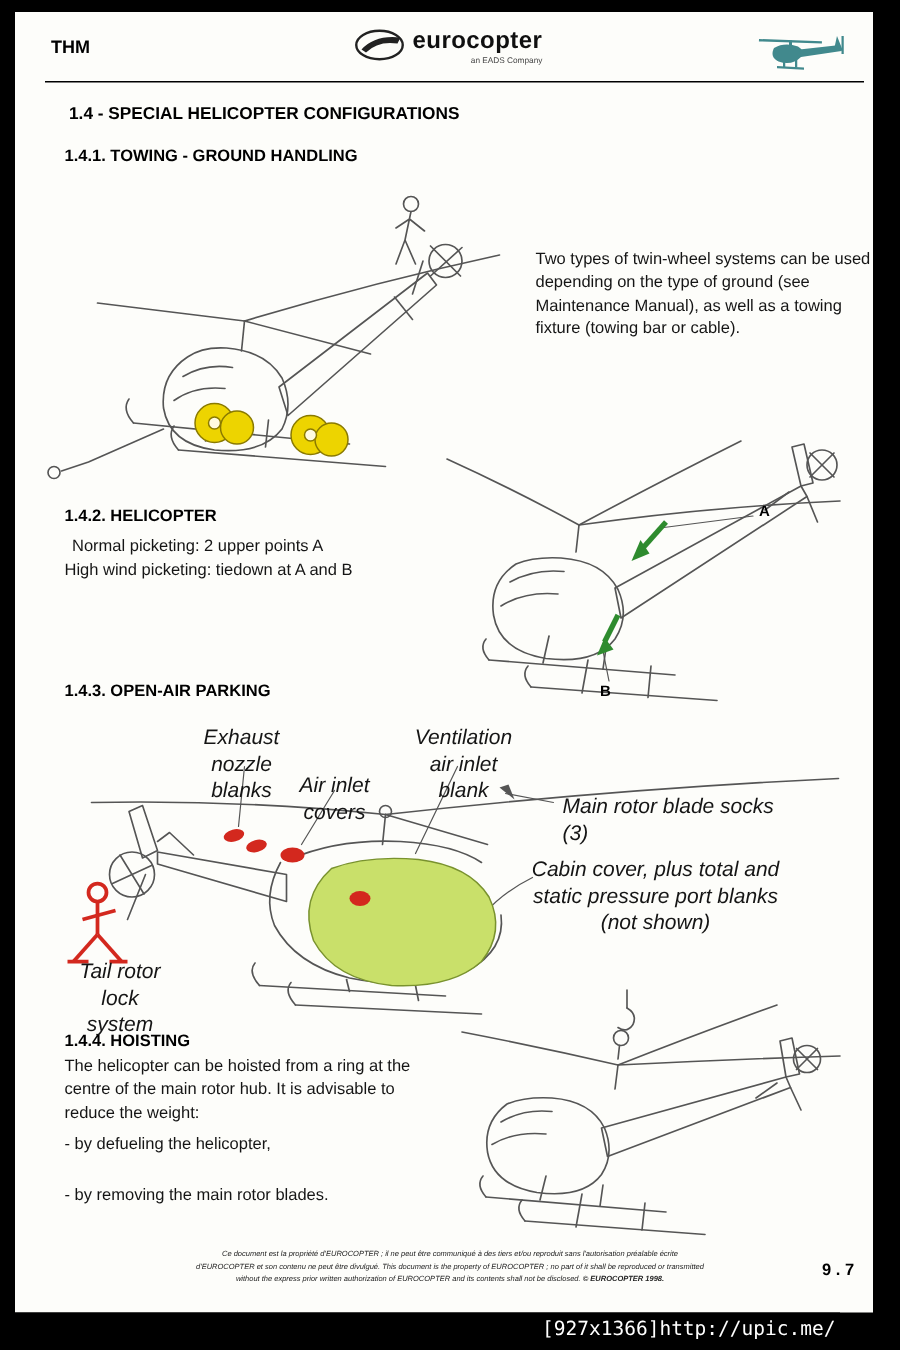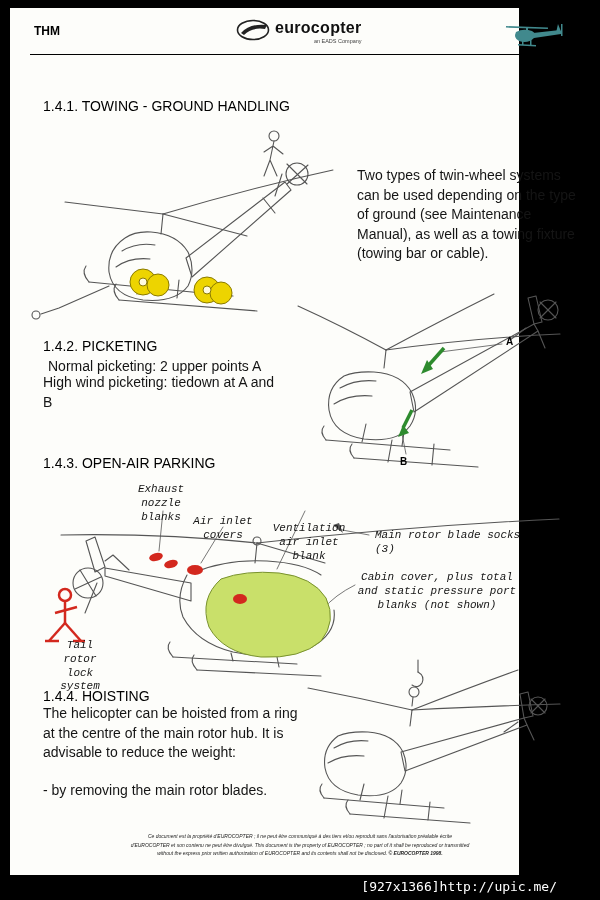--- a/index.html
+++ b/index.html
@@ -1,27 +1,27 @@
 <!DOCTYPE html>
 <html><head>
 <meta charset="utf-8">
 <style>
   html,body{margin:0;padding:0;}
   body{width:600px;height:900px;background:#000;position:relative;
        font-family:"Liberation Sans",sans-serif;overflow:hidden;}
-  .page{position:absolute;left:10px;top:8px;width:509px;height:867px;background:#fdfdfa;}
+  .page{position:absolute;left:10px;top:8px;width:572px;height:867px;background:#fdfdfa;}
   .hdr-code{position:absolute;left:24px;top:16px;font-weight:bold;font-size:12px;color:#000;}
   .logo{position:absolute;left:226px;top:11px;display:flex;align-items:flex-start;gap:5px;}
   .logo-name{font-weight:bold;font-size:16px;color:#101010;letter-spacing:.3px;line-height:1;}
   .logo-tag{display:block;font-size:5.5px;color:#444;text-align:right;margin-top:1px;}
   .hdr-rule{position:absolute;left:20px;top:46px;width:546px;border-top:1.5px solid #000;}
   .h1{position:absolute;font-weight:bold;font-size:11.5px;color:#000;}
-  .h2{position:absolute;font-weight:normal;font-size:14px;color:#000;}
-  .body-txt{position:absolute;font-size:14px;color:#151515;line-height:1.4;}
-  .fig-label{position:absolute;font-style:italic;font-size:11px;color:#151515;text-align:center;line-height:1.25;font-family:Liberation Mono, monospace;}
+  .h2{position:absolute;font-weight:bold;font-size:11px;color:#000;}
+  .body-txt{position:absolute;font-size:11px;color:#151515;line-height:1.4;}
+  .fig-label{position:absolute;font-style:italic;font-size:14px;color:#151515;text-align:center;line-height:1.25;}
   .pt-label{position:absolute;font-weight:bold;font-size:10px;color:#000;}
   .figure{position:absolute;}
   .figure svg{position:absolute;left:0;top:0;}
   .footer-legal{position:absolute;left:70px;top:824px;width:440px;text-align:center;
       font-size:5px;line-height:1.7;color:#222;font-style:italic;}
   .pagenum{position:absolute;left:538px;top:833px;font-size:11px;font-weight:bold;color:#000;}
   .watermark{position:absolute;left:0;top:875px;width:560px;height:25px;background:#000;color:#fff;
       font-family:"DejaVu Sans Mono",monospace;font-size:13px;line-height:24px;text-align:right;
       padding-right:3px;box-sizing:border-box;}
 </style>
@@ -52,20 +52,21 @@
       <path d="M54,2 L58,12 L52,11 Z"></path>
       <rect x="57" y="2" width="1.5" height="12"></rect>
       <path d="M14,22 L32,23 L32,24.5 L14,23.5 Z"></path>
       <rect x="18" y="18" width="1.5" height="5"></rect>
       <rect x="26" y="18" width="1.5" height="5"></rect>
     </g>
   </svg>
 
   <div class="hdr-rule"></div>
 
+  <div class="h1" style="left:36px;top:62px;">1.4 - SPECIAL HELICOPTER CONFIGURATIONS</div>
   <div class="h2" style="left:33px;top:90px;">1.4.1. TOWING - GROUND HANDLING</div>
 
   <div class="figure" style="left:15px;top:102px;width:320px;height:222px;">
     <svg width="320" height="222" viewBox="0 0 320 222">
       <g stroke="#555" fill="none" stroke-width="1.1" stroke-linecap="round" stroke-linejoin="round">
         <path d="M40,92 Q90,98 138,104"></path>
         <path d="M138,104 Q225,78 308,60"></path>
         <path d="M138,104 L222,126"></path>
         <line x1="138" y1="104" x2="136" y2="124"></line>
         <path d="M100,128 Q82,140 84,162 Q88,186 118,190 Q150,193 163,176 Q171,160 163,142 Q152,124 126,122 Q110,121 100,128 Z"></path>
@@ -94,21 +95,21 @@
         <circle cx="118" cy="172" r="4" fill="#fffbe0"></circle>
         <circle cx="182" cy="180" r="13" fill="#edd400"></circle>
         <circle cx="196" cy="183" r="11" fill="#edd400"></circle>
         <circle cx="182" cy="180" r="4" fill="#fffbe0"></circle>
       </g>
     </svg>
   </div>
 
   <div class="body-txt" style="left:347px;top:158px;width:224px;">Two types of twin-wheel systems can be used depending on the type of ground (see Maintenance Manual), as well as a towing fixture (towing bar or cable).</div>
 
-  <div class="h2" style="left:33px;top:330px;">1.4.2. PICKETING</div>
+  <div class="h2" style="left:33px;top:330px;">1.4.2. HELICOPTER</div>
   <div class="body-txt" style="left:38px;top:349px;width:240px;">Normal picketing: 2 upper points A</div>
   <div class="body-txt" style="left:33px;top:365px;width:240px;">High wind picketing: tiedown at A and B</div>
 
   <div class="figure" style="left:272px;top:276px;width:292px;height:196px;">
     <svg width="292" height="196" viewBox="0 0 292 196">
       <g stroke="#555" fill="none" stroke-width="1.1" stroke-linecap="round" stroke-linejoin="round">
         <path d="M16,22 Q60,42 104,66"></path>
         <path d="M104,66 Q190,54 278,50"></path>
         <path d="M104,66 Q160,36 212,10"></path>
         <line x1="104" y1="66" x2="102" y2="84"></line>
@@ -195,29 +196,30 @@
         <line x1="40" y1="130" x2="40" y2="152"></line>
         <line x1="40" y1="152" x2="24" y2="170"></line>
         <line x1="40" y1="152" x2="56" y2="170"></line>
         <line x1="20" y1="170" x2="34" y2="170"></line>
         <line x1="48" y1="170" x2="60" y2="170"></line>
         <line x1="30" y1="142" x2="52" y2="136"></line>
       </g>
     </svg>
     <span class="fig-label" style="left:104px;top:12px;width:64px;">Exhaust nozzle blanks</span>
     <span class="fig-label" style="left:156px;top:44px;width:84px;">Air inlet covers</span>
-    <span class="fig-label" style="left:246px;top:12px;width:76px;margin-top:39px;">Ventilation air inlet blank</span>
+    <span class="fig-label" style="left:246px;top:12px;width:76px;">Ventilation air inlet blank</span>
     <span class="fig-label" style="left:350px;top:58px;width:150px;text-align:left;">Main rotor blade socks (3)</span>
     <span class="fig-label" style="left:324px;top:100px;width:176px;text-align:center;">Cabin cover, plus total and static pressure port blanks (not shown)</span>
     <span class="fig-label" style="left:26px;top:168px;width:58px;">Tail rotor lock system</span>
   </div>
 
   <div class="h2" style="left:33px;top:680px;">1.4.4. HOISTING</div>
   <div class="body-txt" style="left:33px;top:696px;width:256px;">
     <div>The helicopter can be hoisted from a ring at the centre of the main rotor hub. It is advisable to reduce the weight:</div>
+    <div style="margin-top:6px;">- by defueling the helicopter,</div>
     <div style="margin-top:18px;">- by removing the main rotor blades.</div>
   </div>
 
   <div class="figure" style="left:262px;top:648px;width:312px;height:178px;">
     <svg width="312" height="178" viewBox="0 0 312 178">
       <g stroke="#555" fill="none" stroke-width="1.1" stroke-linecap="round" stroke-linejoin="round">
         <path d="M146,4 L146,16"></path>
         <path d="M146,16 Q153,20 150,27 Q146,33 140,29"></path>
         <circle cx="142" cy="36" r="5"></circle>
         <line x1="141" y1="41" x2="140" y2="50"></line>

